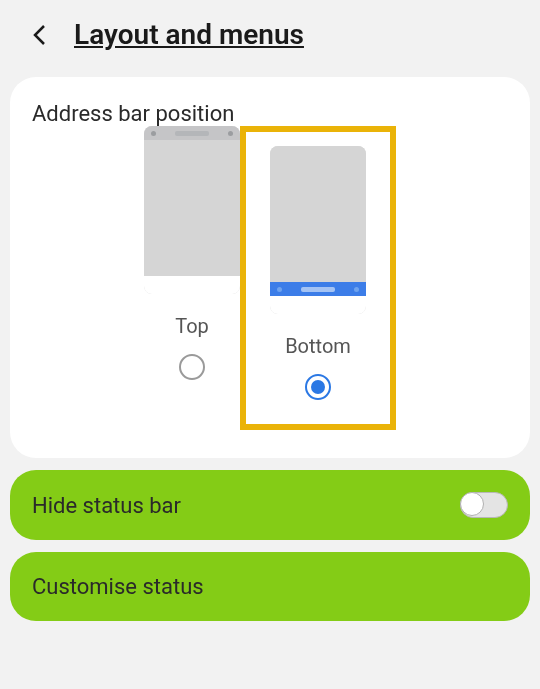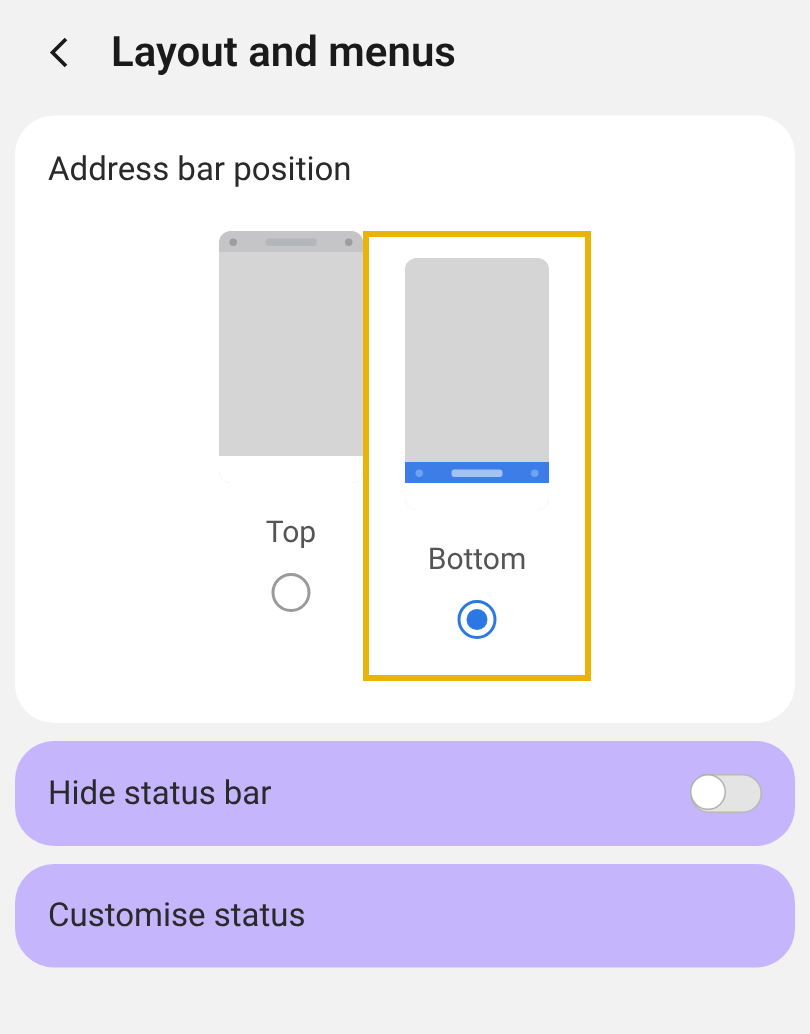--- a/index.html
+++ b/index.html
@@ -30,46 +30,46 @@
     }
     .back-icon svg {
       stroke: #1a1a1a;
       stroke-width: 2.5;
       fill: none;
     }
     .title {
       font-size: 28px;
       font-weight: 600;
       color: #1a1a1a;
+      text-decoration: underline;
     }
     .card {
       background: #ffffff;
       border-radius: 26px;
       margin: 8px 10px 12px 10px;
       padding: 24px 22px 28px 22px;
     }
     .section-title {
       font-size: 22px;
       color: #2a2a2a;
-      margin-bottom: 28px;
     }
     .options-row {
       display: flex;
       justify-content: center;
       align-items: flex-start;
     }
     .option {
       display: flex;
       flex-direction: column;
       align-items: center;
       cursor: pointer;
       position: relative;
     }
     .highlight {
-      border: 4px solid #eab308;
+      border: 6px solid #eab308;
       padding: 14px 24px 24px 24px;
     }
     .phone-mock {
       width: 96px;
       height: 168px;
       background: #d7d7d7;
       border-radius: 8px;
       position: relative;
       display: flex;
       flex-direction: column;
@@ -138,21 +138,21 @@
       content: "";
       position: absolute;
       width: 14px;
       height: 14px;
       background: #2b78e4;
       border-radius: 50%;
       left: 4px;
       top: 4px;
     }
     .list-card {
-      background: #c4b5fd;
+      background: #84cc16;
       border-radius: 26px;
       margin: 12px 10px 12px 10px;
       padding: 22px 22px;
       display: flex;
       align-items: center;
       justify-content: space-between;
       cursor: pointer;
     }
     .list-label {
       font-size: 22px;

